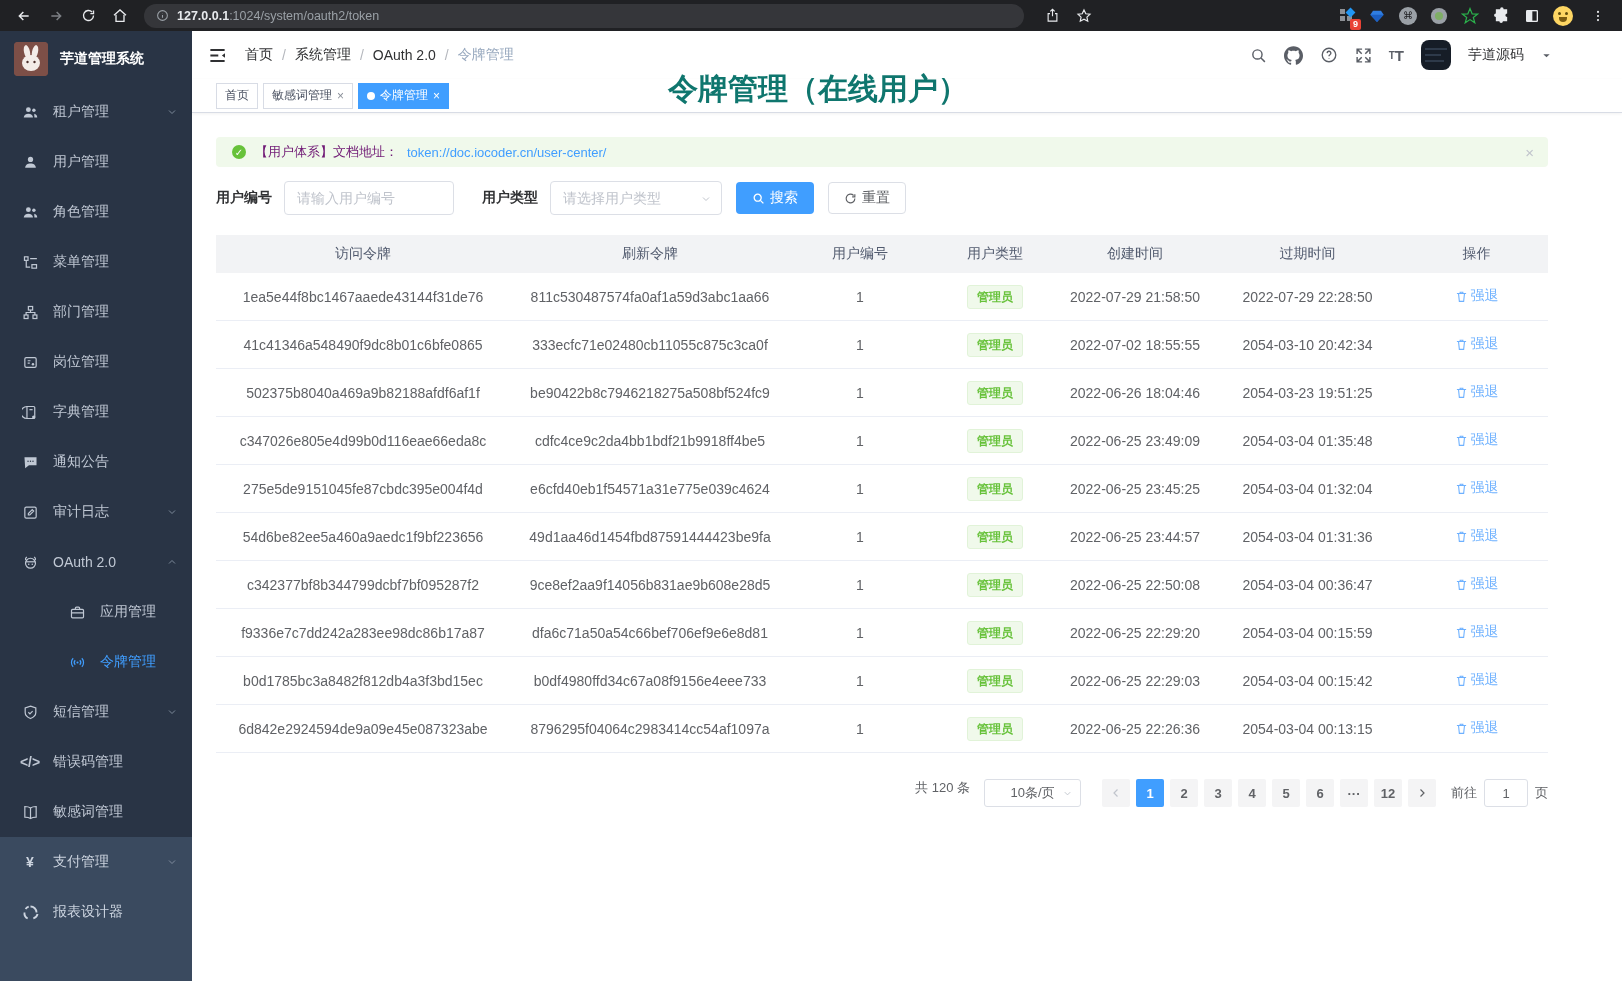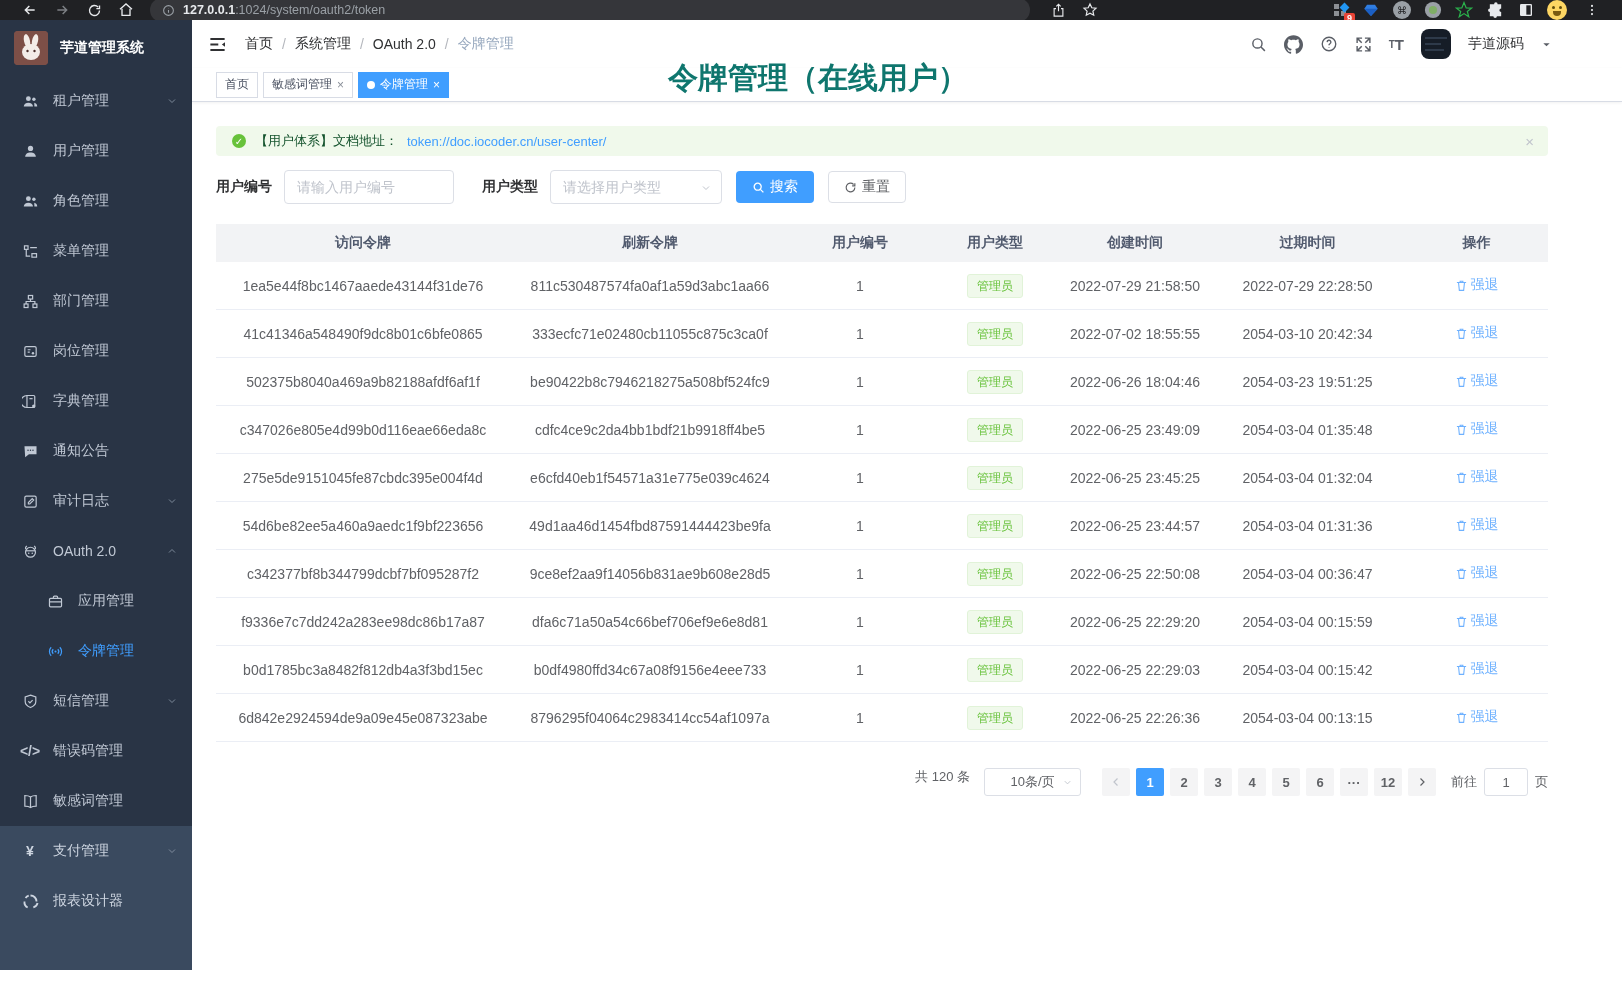--- a/index.html
+++ b/index.html
@@ -1,21 +1,21 @@
 <!DOCTYPE html>
 <html><head>
 <meta charset="utf-8">
 <style>
   * { margin:0; padding:0; box-sizing:border-box; }
   html,body { width:1622px; height:982px; overflow:hidden;
     font-family:"Liberation Sans","DejaVu Sans",sans-serif; background:#fff; }
 
   
-  .browser-bar { height:20px; background:#202124; display:flex; align-items:center;
-    padding:0 16px; gap:4px; }
+  .browser-bar { height:31px; background:#202124; display:flex; align-items:center;
+    padding:0 10px; gap:4px; }
   .bicon { width:28px; height:24px; display:flex; align-items:center; justify-content:center;
     color:#e8eaed; flex:0 0 auto; }
   .bicon svg { display:block; }
   .bicon.dim { color:#7d8085; }
   .url-pill { flex:1 1 auto; height:24px; background:#35363a; border-radius:12px;
     margin:0 10px 0 6px; display:flex; align-items:center; padding:0 12px; gap:8px;
     color:#9aa0a6; font-size:12.5px; max-width:880px; }
   .url-host { color:#e8eaed; font-weight:700; }
   .ext-tray { display:flex; align-items:center; gap:11px; margin-left:auto; }
   .ext { position:relative; width:20px; height:20px; display:flex; align-items:center; justify-content:center; }
@@ -39,21 +39,21 @@
   .app { display:flex; height:950px; }
 
   
   .sidebar { width:192px; background:#293445; display:flex; flex-direction:column; flex:0 0 auto; }
   .logo-row { height:56px; display:flex; align-items:center; gap:12px; padding-left:14px; }
   .logo-img { width:34px; height:34px; border-radius:4px; background:#7d4f47; overflow:hidden; flex:0 0 auto; }
   .logo-title { color:#fff; font-size:14px; font-weight:700; }
   .menu { flex:0 0 auto; }
   .menu-item { height:50px; display:flex; align-items:center; padding:0 14px 0 21px; gap:14px;
     color:#c0c8d4; font-size:14px; cursor:pointer; }
-  .menu-item.sub { padding-left:46px;justify-content:center; }
+  .menu-item.sub { padding-left:68px;justify-content:center; }
   .menu-item.active { color:#409eff; }
   .mi-icon { width:18px; display:flex; align-items:center; justify-content:center; flex:0 0 auto;
     font-size:14px; font-weight:700; }
   .mi-icon svg { display:block; }
   .mi-label { flex:1 1 auto; white-space:nowrap; }
   .mi-chevron { color:#8a97a8; display:flex; }
   .sidebar-bottom { flex:1 1 auto; background:#3a4a5f; }
   .sidebar-bottom .menu-item { color:#cdd5e0; }
 
   
@@ -86,48 +86,48 @@
 
   .annotation { position:absolute; left:476px; top:38px; font-size:30px; font-weight:700;
     z-index:6; white-space:nowrap; }
 
   .content { padding:24px 0 0 24px; width:1356px; }
 
   .alert { width:1332px; height:30px; background:#f0f9eb; border-radius:4px; display:flex;
     align-items:center; padding:0 16px; gap:9px; position:relative; font-size:13px; }
   .alert-check { width:14px; height:14px; border-radius:50%; background:#67c23a; color:#fff;
     font-size:10px; display:flex; align-items:center; justify-content:center; flex:0 0 auto; }
-  .alert-msg { color:#14532d; }
+  .alert-msg { color:#701a75; }
   .alert-link { color:#409eff; text-decoration:none; cursor:pointer; }
   .alert-close { position:absolute; right:14px; color:#c0c4cc; font-size:15px; cursor:pointer; }
 
   .filter-row { margin-top:14px; display:flex; align-items:center; }
   .f-label { font-size:14px; font-weight:700; color:#303133; margin-right:12px; }
   .f-input, .f-select { width:170px; height:34px; border:1px solid #dcdfe6; border-radius:4px;
     padding:0 12px; font-size:14px; color:#606266; background:#fff; outline:none;
     font-family:"Liberation Sans","DejaVu Sans",sans-serif; }
   .f-input::placeholder { color:#bfc3cb; }
   .select-wrap { position:relative; margin-right:14px; }
   .select-wrap .f-select { width:172px; color:#bfc3cb; display:flex; align-items:center; cursor:pointer; }
   .select-chevron { position:absolute; right:10px; top:10px; color:#c0c4cc; pointer-events:none; }
   .gap-lg { width:28px; }
   .btn { height:32px; border-radius:4px; font-size:14px; display:flex; align-items:center;
     gap:5px; padding:0 15px; cursor:pointer; border:1px solid transparent; }
   .btn-primary { background:#409eff; color:#fff; margin-right:14px; }
   .btn-plain { background:#fff; color:#606266; border-color:#dcdfe6; }
 
   .table { margin-top:20px; width:1332px; font-size:14px; }
   .tr { display:flex; align-items:center; }
-  .thead { background:#f2f3f5; height:38px; color:#515a6e; font-weight:700; }
+  .thead { background:#f2f3f5; height:38px; color:#515a6e; font-weight:400; }
   .tbody .tr { height:48px; border-bottom:1px solid #ebeef5; color:#606266; }
   .td { text-align:center; overflow:hidden; white-space:nowrap; }
   .c0{width:294px;} .c1{width:280px;} .c2{width:140px;} .c3{width:130px;}
   .c4{width:150px;} .c5{width:195px;} .c6{width:143px;}
   .badge { display:inline-block; padding:2px 9px; background:#f0f9eb; border:1px solid #e1f3d8;
-    border-radius:3px; color:#67c23a; font-size:12px; line-height:18px; }
+    border-radius:3px; color:#67c23a; font-size:12px; line-height:18px;font-weight:bold; }
   .action-link { color:#6eb1ff; display:inline-flex; align-items:center; gap:3px; cursor:pointer;
     font-size:14px; text-decoration:none;text-align:right; }
 
   .pagination { width:1332px; margin-top:26px; display:flex; align-items:flex-start;
     justify-content:flex-end; font-size:13px; color:#606266; }
   .pg-total { margin-right:14px; }
   .size-select { position:relative; width:97px; height:28px; border:1px solid #dcdfe6;
     border-radius:3px; display:flex; align-items:center; justify-content:center; margin-right:18px;
     color:#606266; cursor:pointer; }
   .size-select .select-chevron { top:7px; right:7px; }

